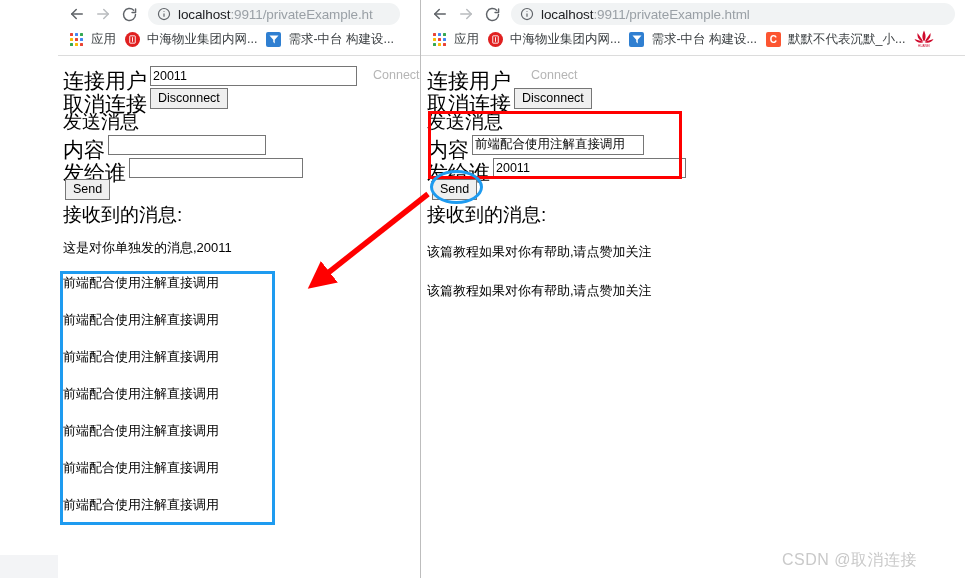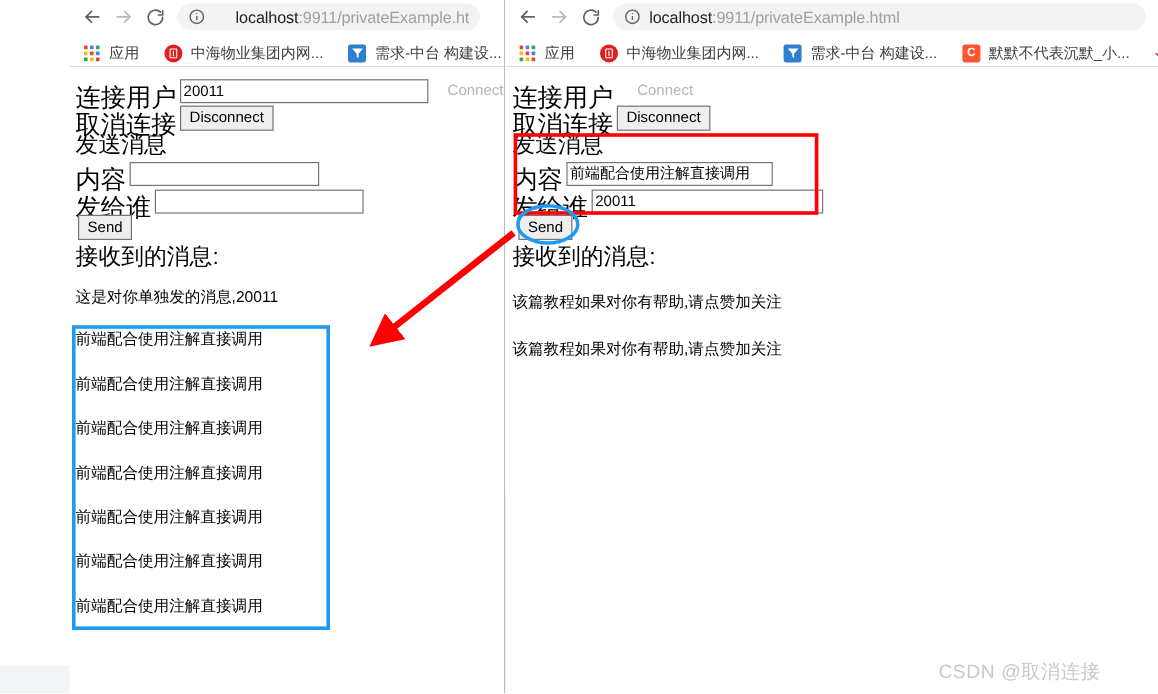--- a/index.html
+++ b/index.html
@@ -64,24 +64,24 @@
   .omni-url {
     font-size: 13.5px;
     color: #9aa0a6;
     white-space: nowrap;
     overflow: hidden;
     letter-spacing: -0.1px;
   }
   .omni-url b { color: #202124; font-weight: 400; }
 
   .bm-row {
-    display: flex; align-items: flex-end;
+    display: flex; align-items: flex-start;
     height: 27px;
     padding-left: 8px;
-    gap: 12px;
+    gap: 0px;
   }
   .bm {
     display: flex; align-items: center;
     height: 22px;
     padding: 0 6px 0 2px;
     flex: 0 0 auto;
     max-width: 152px;
   }
   .bm-ico { flex: 0 0 auto; width: 17px; height: 17px; margin-right: 6px; display: flex; align-items:center; justify-content:center;}
   .bm-label {
@@ -204,21 +204,21 @@
               <line x1="5" y1="12" x2="19" y2="12"></line>
               <polyline points="13 6 19 12 13 18"></polyline>
             </svg>
         </div>
         <div class="nav-btn">
           <svg width="17" height="17" viewBox="0 0 24 24" fill="none" stroke="#5f6368" stroke-width="2" stroke-linecap="round" stroke-linejoin="round">
               <path d="M20.5 12a8.5 8.5 0 1 1-2.6-6.1"></path>
               <polyline points="20.6 4.2 20.6 9.2 15.6 9.2"></polyline>
             </svg>
         </div>
-        <div class="omnibox" style="margin-right:0; width:252px; flex:0 0 auto;justify-content:space-between;">
+        <div class="omnibox" style="margin-right:0; width:252px; flex:0 0 auto;">
           <span class="omni-info">
             <svg width="14" height="14" viewBox="0 0 24 24" fill="none" stroke="#5f6368" stroke-width="2">
                 <circle cx="12" cy="12" r="9.5"></circle>
                 <line x1="12" y1="11" x2="12" y2="16.5"></line>
                 <circle cx="12" cy="7.6" r="0.9" fill="#5f6368" stroke="none"></circle>
               </svg>
           </span>
           <span class="omni-url"><b>localhost</b><span>:9911/privateExample.ht</span></span>
         </div>
       </div>

